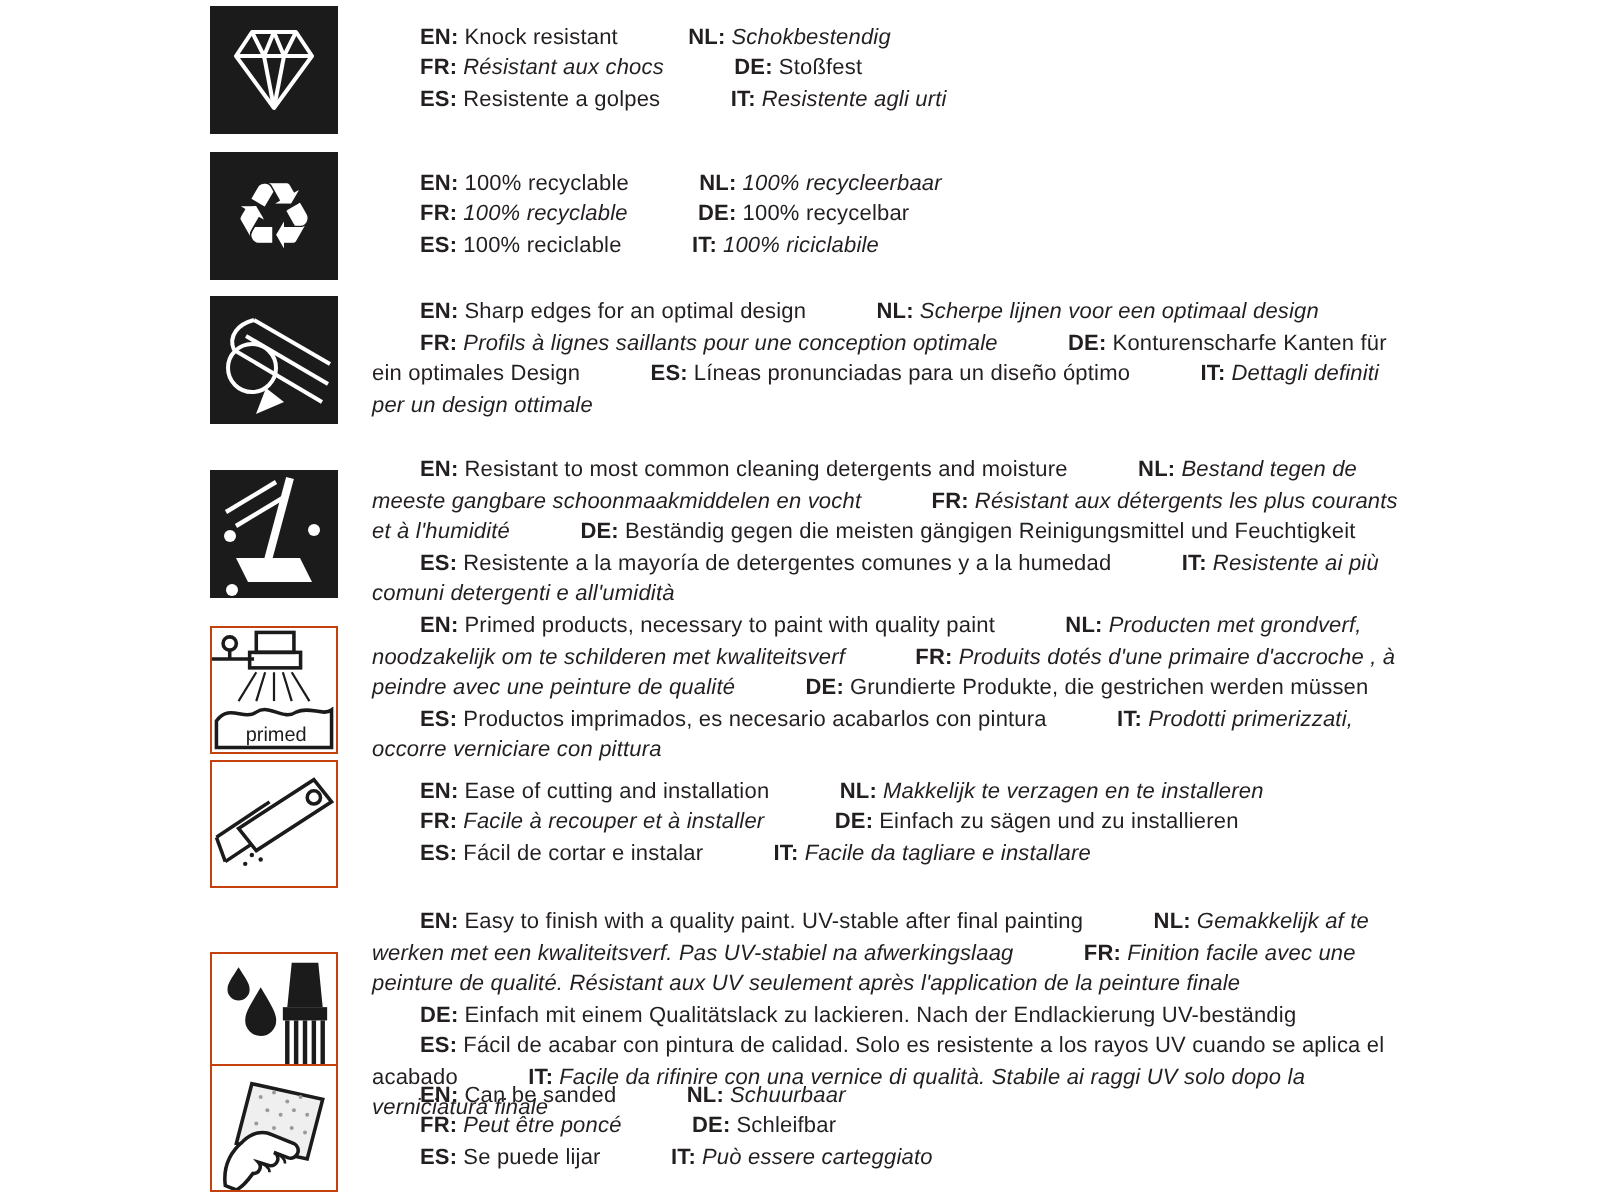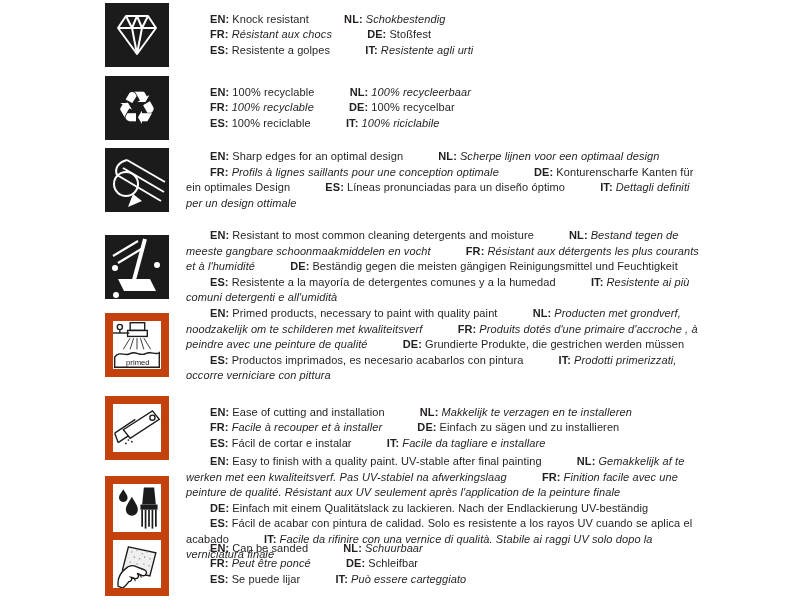--- a/index.html
+++ b/index.html
@@ -5,21 +5,21 @@
   html,body{margin:0;padding:0;}
   body{
     width:800px;height:600px;background:#ffffff;overflow:hidden;
     font-family:"Liberation Sans",sans-serif;
     -webkit-font-smoothing:antialiased;
   }
   .page{position:relative;width:800px;height:600px;background:#fff;}
   .row{position:absolute;left:105px;display:flex;align-items:center;gap:17px;}
   .icon-box{width:64px;height:64px;flex:0 0 64px;}
   .icon-box.dark{background:#1b1b1b;}
-  .icon-box.light{background:#ffffff;border:8px solid #c2410c;box-sizing:border-box;}
+  .icon-box.light{background:#ffffff;border:1px solid #c2410c;box-sizing:border-box;}
   .icon-box svg{display:block;width:100%;height:100%;}
   .text{width:518px;margin:0;font-size:11px;line-height:15.5px;color:#231f20;letter-spacing:.1px;}
   .lang{font-weight:700;margin-right:3px;padding-left:24px;}
   .val{margin-right:8px;}
   .val.i{font-style:italic;}
 </style>
 </head>
 <body>
 
 <div class="page">
@@ -93,21 +93,21 @@
               <line x1="28" y1="20" x2="28" y2="33"></line>
               <line x1="32" y1="20" x2="36" y2="33"></line>
               <line x1="36" y1="20" x2="44" y2="33"></line>
             </g>
             <path d="M2,42 C8,34 14,42 20,38 C26,34 32,42 38,38 C44,35 50,40 54,37 L54,54 L2,54 Z" fill="none" stroke="#1b1b1b" stroke-width="1.6"></path>
             <text x="29" y="51" text-anchor="middle" font-size="9" fill="#1b1b1b">primed</text>
           </svg>
         </div>
     <p class="text"><b class="lang">EN:</b><span class="val">Primed products, necessary to paint with quality paint</span> <b class="lang">NL:</b><span class="val i">Producten met grondverf, noodzakelijk om te schilderen met kwaliteitsverf</span> <b class="lang">FR:</b><span class="val i">Produits dotés d'une primaire d'accroche , à peindre avec une peinture de qualité</span> <b class="lang">DE:</b><span class="val">Grundierte Produkte, die gestrichen werden müssen</span> <b class="lang">ES:</b><span class="val">Productos imprimados, es necesario acabarlos con pintura</span> <b class="lang">IT:</b><span class="val i">Prodotti primerizzati, occorre verniciare con pittura</span> </p>
   </div>
-      <div class="row" style="top: 396px;">
+      <div class="row" style="top: 380px;">
     <div class="icon-box light">
           <svg viewBox="0 0 56 56">
             <g fill="none" stroke="#1b1b1b" stroke-width="1.6">
               <line x1="2" y1="34" x2="26" y2="18"></line>
               <line x1="6" y1="45" x2="30" y2="29"></line>
               <line x1="2" y1="34" x2="6" y2="45"></line>
               <polygon points="12,30 46,8 54,18 20,40" fill="#ffffff"></polygon>
               <circle cx="46" cy="16" r="3"></circle>
             </g>
             <g fill="#1b1b1b">

